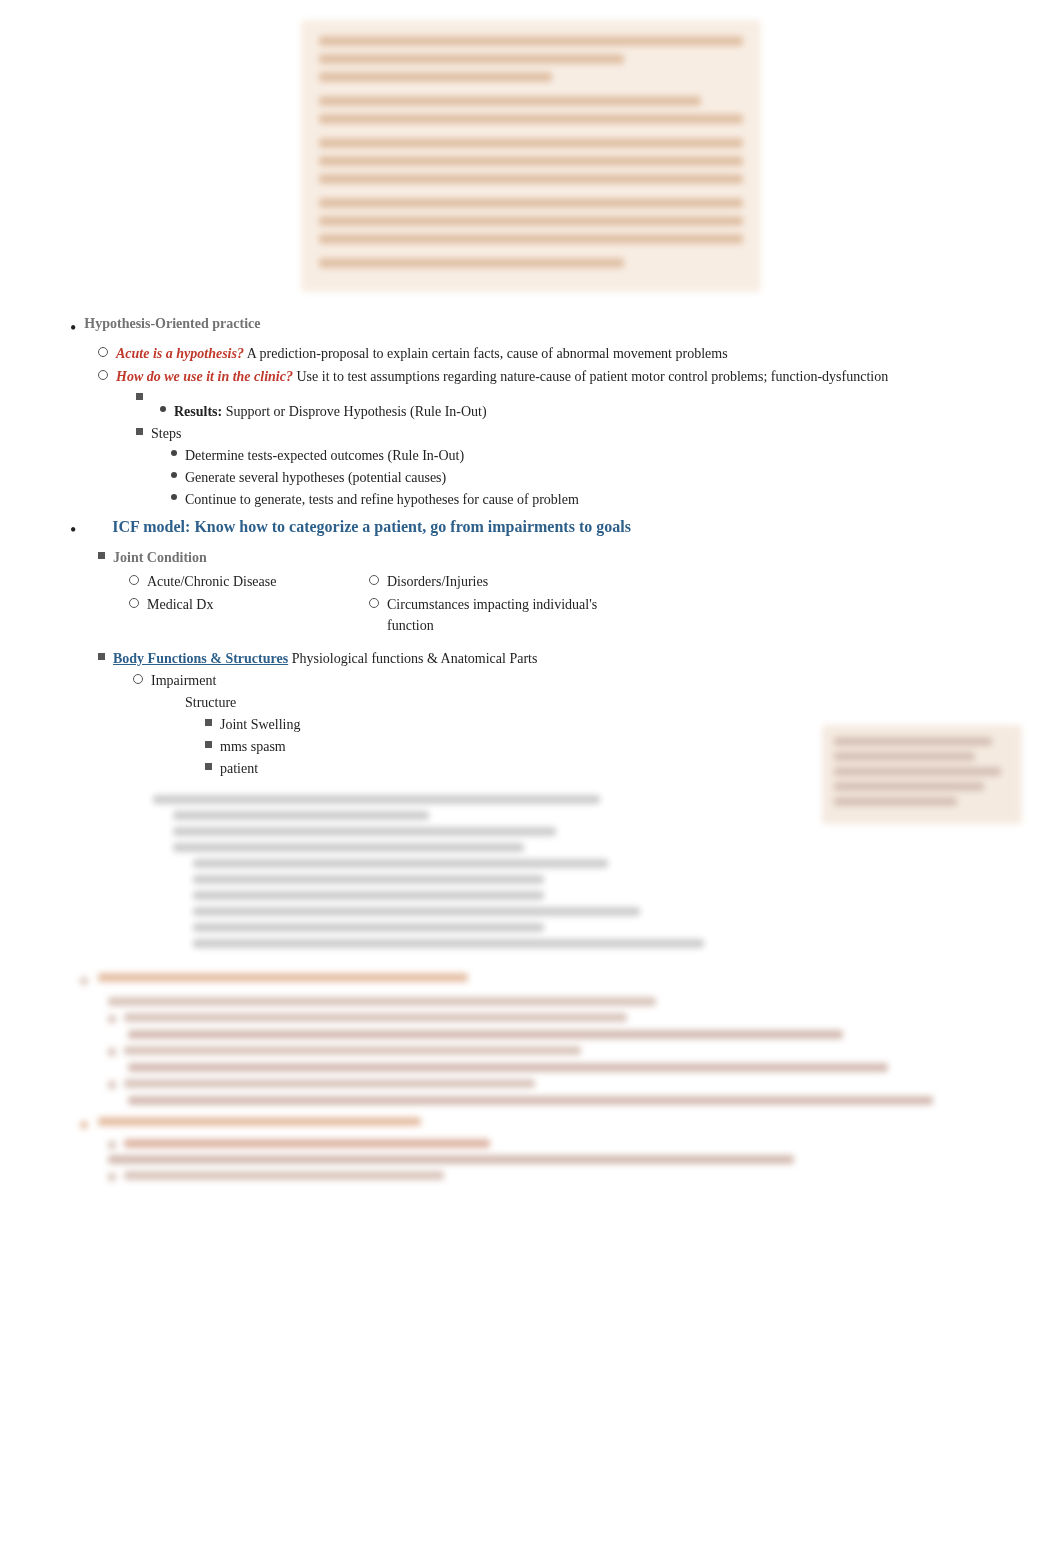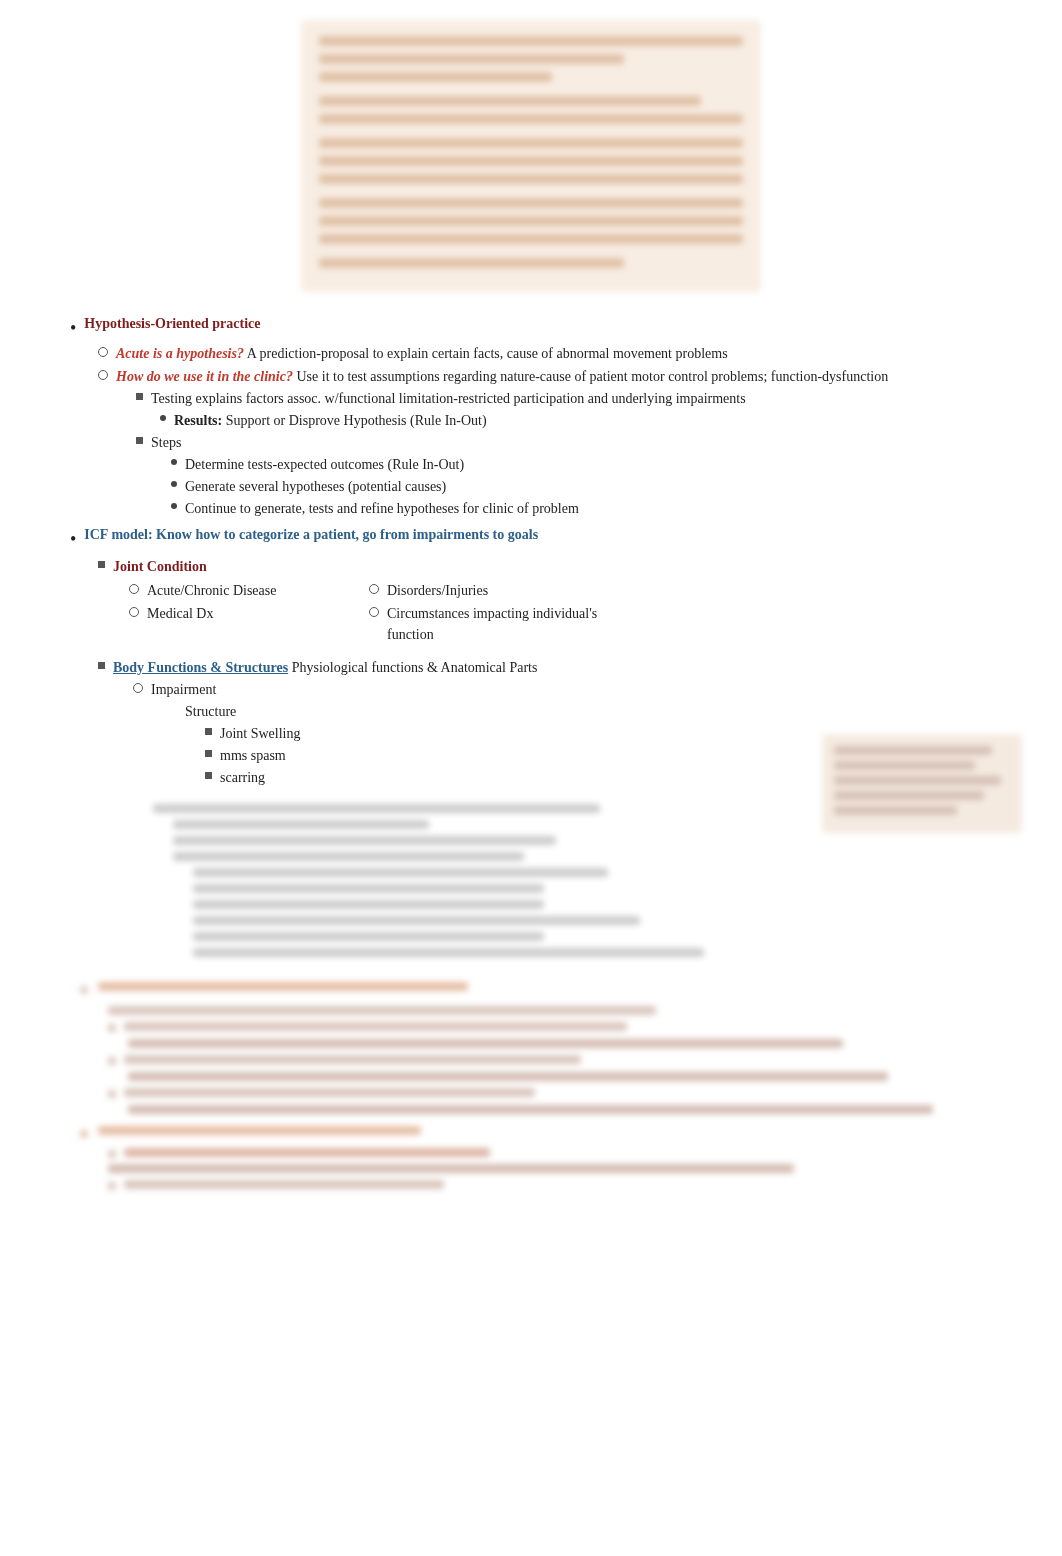--- a/index.html
+++ b/index.html
@@ -56,29 +56,30 @@
 
     .top-level-item .bullet-symbol {
       font-size: 18px;
       color: #222;
       margin-right: 8px;
       line-height: 1.4;
       flex-shrink: 0;
     }
 
     .section-header-red {
-      color: #7f1d1d;
+      color: #737373;
       font-weight: bold;
       font-size: 14px;
     }
 
     .section-header-blue {
       color: #2c5f8a;
       font-weight: bold;
-      font-size: 14px;
+      font-size: 16px;
+      margin-left: 28px;
     }
 
     .sub-list {
       list-style: none;
       padding-left: 28px;
       margin-top: 2px;
     }
 
     .sub-list > li {
       display: flex;
@@ -226,21 +227,20 @@
 
         <li>
           <span class="circle-bullet"></span>
           <div>
             <span class="italic-red">How do we use it in the clinic?</span><span> Use it to test assumptions regarding nature-cause of patient motor control problems; function-dysfunction</span>
 
             
             <ul class="nested-list">
               <li>
                 <span class="square-bullet"></span>
-                <span>Testing explains factors assoc. w/functional limitation-restricted participation and underlying impairments</span>
               </li>
             </ul>
 
             
             <ul class="deep-nested-list" style="padding-left:44px;">
               <li>
                 <span class="small-bullet"></span>
                 <span>
                   <span class="italic-text bold-text">Results:</span><span> Support or Disprove Hypothesis </span><span class="italic-text">(Rule In-Out)</span>
                 </span>
@@ -261,21 +261,21 @@
                       </span>
                     </li>
                     <li>
                       <span class="small-bullet"></span>
                       <span>
                         <span>Generate several hypotheses </span><span class="italic-text">(potential causes)</span>
                       </span>
                     </li>
                     <li>
                       <span class="small-bullet"></span>
-                      <span>Continue to generate, tests and refine hypotheses for clinic of problem</span>
+                      <span>Continue to generate, tests and refine hypotheses for cause of problem</span>
                     </li>
                   </ul>
                 </div>
               </li>
             </ul>
           </div>
         </li>
       </ul>
     </li>
 
@@ -337,21 +337,21 @@
                           <li>
                             <span class="square-bullet"></span>
                             <span>Joint Swelling</span>
                           </li>
                           <li>
                             <span class="square-bullet"></span>
                             <span>mms spasm</span>
                           </li>
                           <li>
                             <span class="square-bullet"></span>
-                            <span>scarring</span>
+                            <span>patient</span>
                           </li>
                         </ul>
                       </div>
                     </li>
                   </ul>
                 </div>
               </li>
             </ul>
 
             

